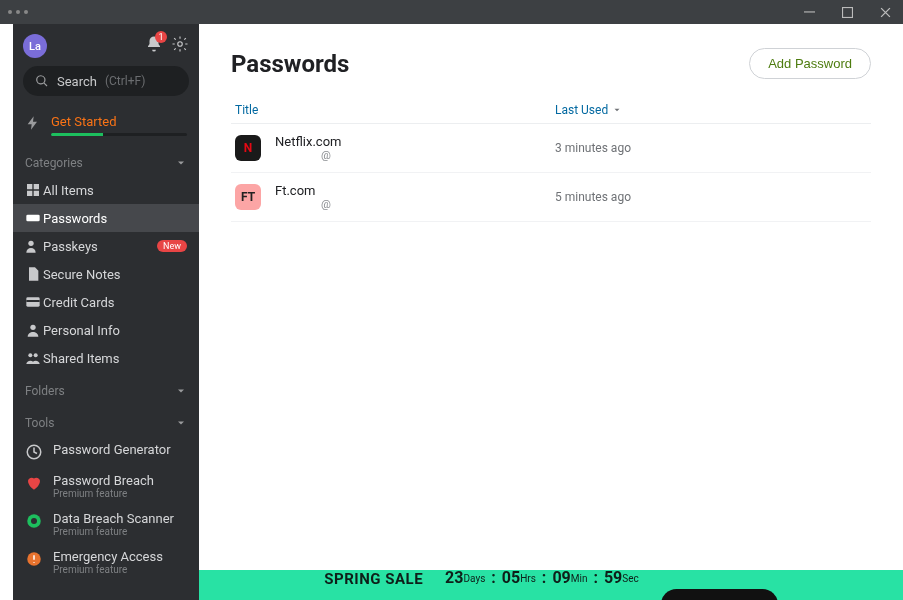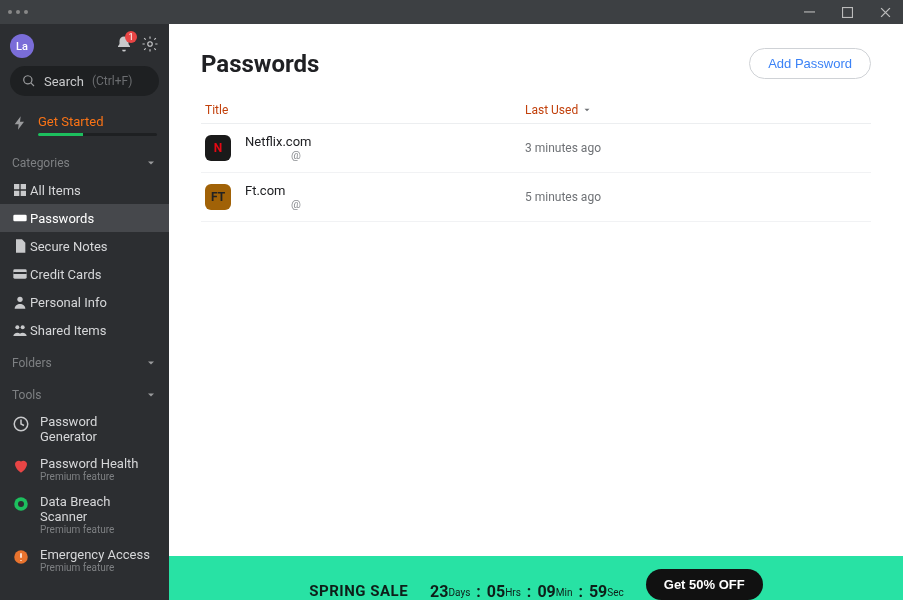--- a/index.html
+++ b/index.html
@@ -5,21 +5,21 @@
   * { box-sizing: border-box; margin: 0; padding: 0; }
   html, body { width: 903px; height: 600px; font-family: -apple-system, BlinkMacSystemFont, "Segoe UI", Roboto, sans-serif; overflow: hidden; }
   .app { display: flex; flex-direction: column; width: 100%; height: 100%; }
   .titlebar { height: 24px; background: #3d4043; display: flex; align-items: center; justify-content: space-between; padding: 0 8px; }
   .titlebar-left { display: flex; gap: 4px; align-items: center; }
   .titlebar-dot { width: 4px; height: 4px; background: #888; border-radius: 50%; display: inline-block; }
   .titlebar-ctrls { display: flex; gap: 18px; align-items: center; }
   .titlebar-ctrls span { color: #bbb; font-size: 13px; cursor: pointer; display: inline-flex; align-items: center; justify-content: center; width: 20px; }
   .titlebar-ctrls svg { width: 11px; height: 11px; }
   .body { display: flex; flex: 1; min-height: 0; }
-  .sidebar { width: 169px; background: #2c2e31; color: #c8c9cb; display: flex; flex-direction: column; overflow-y: auto; }
+  .sidebar { width: 186px; background: #2c2e31; color: #c8c9cb; display: flex; flex-direction: column; overflow-y: auto; margin-left: 13px; }
   .sidebar-header { display: flex; align-items: center; justify-content: space-between; padding: 10px 10px 8px 10px; }
   .avatar { width: 24px; height: 24px; border-radius: 50%; background: #7a6dd8; color: #fff; font-size: 11px; display: flex; align-items: center; justify-content: center; font-weight: 500; }
   .sidebar-header-right { display: flex; gap: 8px; align-items: center; }
   .bell-wrap { position: relative; cursor: pointer; }
   .bell-wrap svg { width: 18px; height: 18px; fill: #c8c9cb; }
   .badge { position: absolute; top: -4px; right: -4px; background: #e84545; color: #fff; font-size: 9px; border-radius: 50%; width: 12px; height: 12px; display: flex; align-items: center; justify-content: center; }
   .gear { cursor: pointer; }
   .gear svg { width: 18px; height: 18px; stroke: #c8c9cb; fill: none; }
   .search-wrap { padding: 0 10px 10px 10px; }
   .search { background: #1e2022; border-radius: 16px; padding: 6px 12px; display: flex; align-items: center; gap: 8px; height: 30px; }
@@ -41,32 +41,32 @@
   .new-badge { background: #e84545; color: #fff; font-size: 9px; padding: 1px 6px; border-radius: 8px; margin-left: auto; }
   .tool-item { display: flex; align-items: flex-start; gap: 10px; padding: 6px 12px; cursor: pointer; }
   .tool-item svg { width: 18px; height: 18px; flex-shrink: 0; margin-top: 1px; }
   .tool-text { display: flex; flex-direction: column; }
   .tool-title { font-size: 13px; color: #d6d7d9; }
   .tool-sub { font-size: 10px; color: #7e8083; }
   .main { flex: 1; background: #fff; display: flex; flex-direction: column; min-width: 0; }
   .content { flex: 1; padding: 16px 32px 0 32px; overflow: auto; }
   .content-header { display: flex; justify-content: space-between; align-items: center; margin: 8px 0 18px 0; }
   .page-title { font-size: 24px; font-weight: 700; color: #202124; }
-  .add-btn { border: 1px solid #cfd2d6; background: #fff; border-radius: 20px; padding: 7px 18px; font-size: 13px; color: #3b82f6; cursor: pointer; }
-  .table-header { display: flex; padding: 6px 4px; font-size: 12px; color: #c2410c; border-bottom: 1px solid #eceef0; }
+  .add-btn { border: 1px solid #cfd2d6; background: #fff; border-radius: 20px; padding: 7px 18px; font-size: 13px; color: #4d7c0f; cursor: pointer; }
+  .table-header { display: flex; padding: 6px 4px; font-size: 12px; color: #0369a1; border-bottom: 1px solid #eceef0; }
   .col-title { flex: 0 0 320px; }
   .col-last { flex: 1; display: flex; align-items: center; gap: 4px; cursor: pointer; }
   .col-last svg { width: 10px; height: 10px; fill: #6f7276; }
   .row { display: flex; align-items: center; padding: 10px 4px; border-bottom: 1px solid #f1f2f4; cursor: pointer; }
   .row-icon { width: 26px; height: 26px; border-radius: 6px; display: flex; align-items: center; justify-content: center; margin-right: 14px; font-weight: 700; font-size: 12px; }
   .row-main { flex: 0 0 280px; display: flex; flex-direction: column; }
   .row-title { font-size: 13px; color: #202124; }
   .row-sub { font-size: 11px; color: #8a8d91; padding-left: 46px; }
   .row-last { font-size: 12px; color: #6f7276; }
-  .promo { height: 44px; background: #28e2a4; display: flex; align-items: flex-end; justify-content: center; gap: 22px; }
+  .promo { height: 30px; background: #28e2a4; display: flex; align-items: flex-start; justify-content: center; gap: 22px; }
   .promo-title { font-size: 15px; font-weight: 700; color: #0e1f19; letter-spacing: 0.5px; }
   .timer { display: flex; gap: 6px; align-items: flex-start; color: #0e1f19; }
   .timer-seg { display: flex; flex-direction: row; align-items: center; }
   .timer-val { font-size: 16px; font-weight: 700; line-height: 1; }
   .timer-lab { font-size: 10px; }
   .timer-col { font-size: 16px; font-weight: 700; line-height: 1; }
   .promo-btn { background: #111; color: #fff; border: none; border-radius: 18px; padding: 8px 18px; font-size: 13px; font-weight: 600; cursor: pointer; margin-top: 19px; }
 </style>
 </head>
 <body>
@@ -153,20 +153,28 @@
         <span>All Items</span>
       </div>
       <div class="nav-item active">
         <svg viewBox="0 0 24 24">
             <rect x="2" y="7" width="20" height="10" rx="2"></rect>
           </svg>
         <span>Passwords</span>
       </div>
       <div class="nav-item">
         <svg viewBox="0 0 24 24">
+            <circle cx="9" cy="8" r="4"></circle>
+            <path d="M2 22c0-4 3-7 7-7s7 3 7 7"></path>
+          </svg>
+        <span>Passkeys</span>
+        <span class="new-badge">New</span>
+      </div>
+      <div class="nav-item">
+        <svg viewBox="0 0 24 24">
             <path d="M6 2h9l5 5v15H6z"></path>
           </svg>
         <span>Secure Notes</span>
       </div>
       <div class="nav-item">
         <svg viewBox="0 0 24 24">
             <rect x="2" y="5" width="20" height="14" rx="2"></rect>
             <rect x="2" y="9" width="20" height="3" fill="#2c2e31"></rect>
           </svg>
         <span>Credit Cards</span>
@@ -208,21 +216,21 @@
           </svg>
         <div class="tool-text">
             <span class="tool-title">Password Generator</span>
           </div>
       </div>
       <div class="tool-item">
         <svg viewBox="0 0 24 24">
             <path d="M12 21s-8-5-8-12a5 5 0 0 1 8-3 5 5 0 0 1 8 3c0 7-8 12-8 12z" fill="#e84545"></path>
           </svg>
         <div class="tool-text">
-          <span class="tool-title">Password Health</span>
+          <span class="tool-title">Password Breach</span>
           <span class="tool-sub">Premium feature</span>
         </div>
       </div>
       <div class="tool-item">
         <svg viewBox="0 0 24 24">
             <circle cx="12" cy="12" r="9" fill="#1dbf5e"></circle>
             <circle cx="12" cy="12" r="4" fill="#2c2e31"></circle>
           </svg>
         <div class="tool-text">
           <span class="tool-title">Data Breach Scanner</span>
@@ -259,21 +267,21 @@
         <div id="rows">
             <div class="row">
               <div class="row-icon" style="background:#1a1a1a;color:#e50914">N</div>
               <div class="row-main">
                 <span class="row-title">Netflix.com</span>
                 <span class="row-sub">@</span>
               </div>
               <div class="row-last">3 minutes ago</div>
             </div>
             <div class="row">
-              <div class="row-icon" style="background:#a16207;color:#222">FT</div>
+              <div class="row-icon" style="background:#fca5a5;color:#222">FT</div>
               <div class="row-main">
                 <span class="row-title">Ft.com</span>
                 <span class="row-sub">@</span>
               </div>
               <div class="row-last">5 minutes ago</div>
             </div>
           </div>
       </div>
 
       <div class="promo">

